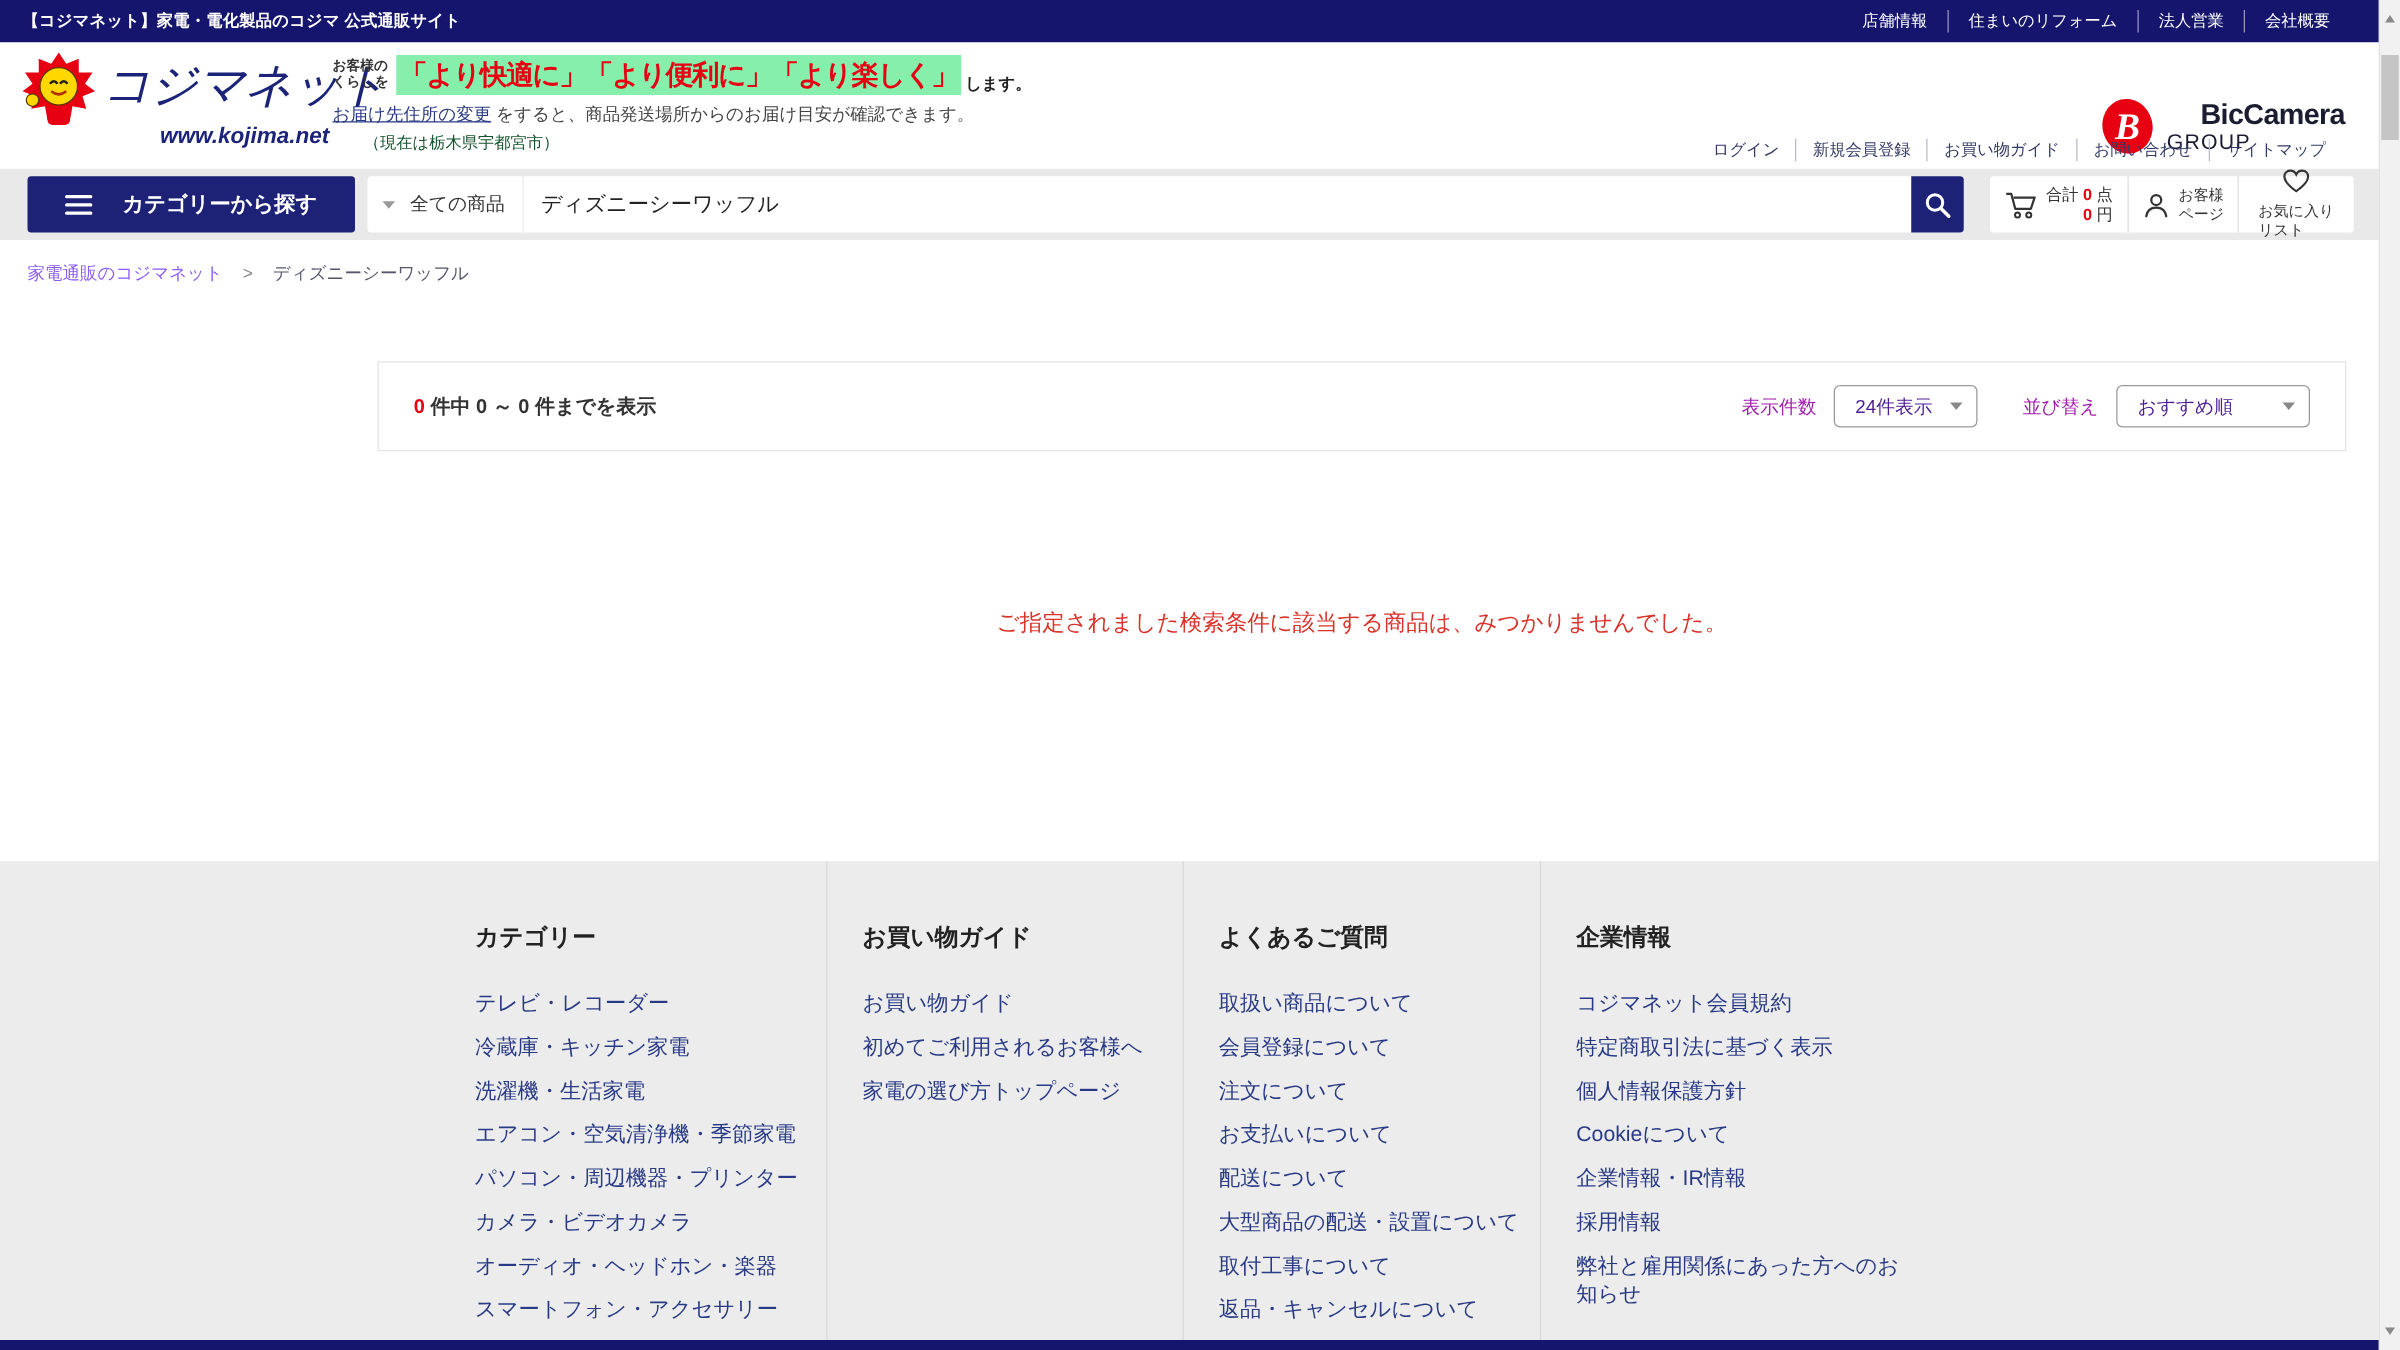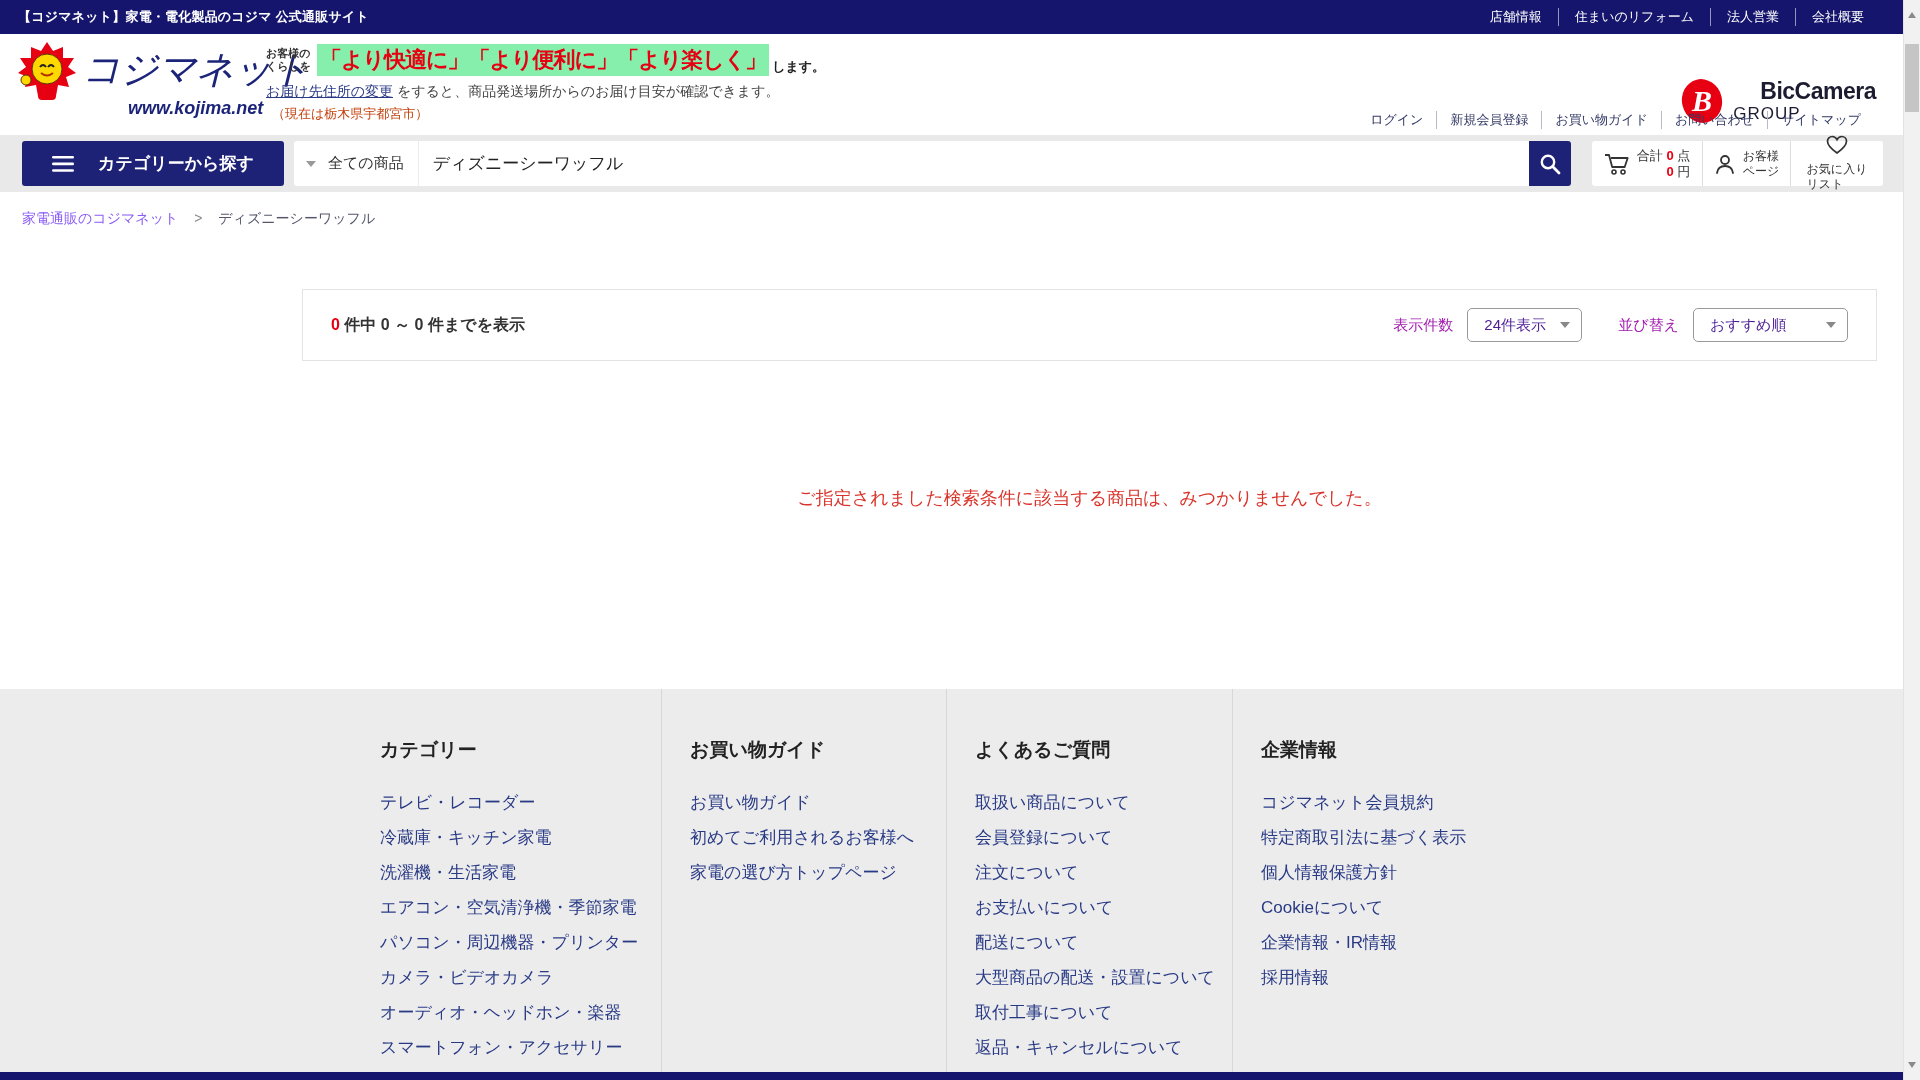--- a/index.html
+++ b/index.html
@@ -23,21 +23,21 @@
   .logo-text-wrap{margin-left:4px;}
   .logo-name{font-size:38px;font-weight:400;font-style:italic;color:#1b2478;line-height:58px;letter-spacing:-1px;}
   .logo-url{font-size:18px;font-weight:800;font-style:italic;color:#1b2478;text-align:center;line-height:20px;}
   .tagline{position:absolute;left:266px;top:10px;}
   .tagline-row{display:flex;align-items:center;}
   .tagline-prefix{font-size:11px;color:#333;line-height:13px;font-weight:bold;margin-right:6px;}
   .tagline-highlight{background:#86efac;color:#e60012;font-weight:800;font-size:22px;padding:1px 3px;letter-spacing:-1px;}
   .tagline-suffix{font-size:13px;color:#222;font-weight:bold;margin-left:3px;align-self:flex-end;}
   .delivery-row{margin-top:7px;font-size:14px;color:#444;}
   .delivery-link{color:#2a3a85;text-decoration:underline;}
-  .delivery-current{margin-top:4px;font-size:13px;color:#c2410c;padding-left:6px;}
+  .delivery-current{margin-top:4px;font-size:13px;color:#14532d;padding-left:6px;margin-left:19px;}
   .bic-logo{position:absolute;right:44px;top:44px;display:flex;align-items:center;}
   .bic-text{margin-left:8px;line-height:1;}
   .bic-name{font-size:23px;font-weight:800;color:#1c1c30;letter-spacing:-.5px;margin-left:27px;}
   .bic-sub{font-size:17px;color:#1c1c30;letter-spacing:1px;margin-top:2px;}
   .header-links{position:absolute;right:46px;bottom:6px;display:flex;align-items:center;}
   .hd-link{color:#333a66;font-size:13px;padding:0 13px;}
   .hd-link + .hd-link{border-left:1px solid #b9b9c9;}
 
   
   .search-strip{height:57px;background:#e9e9e9;position:relative;}
@@ -328,20 +328,21 @@
       </div>
       <div class="fcol fcol3">
         <div class="fcol-title">企業情報</div>
         <ul class="fcol-list">
           <li class="fcol-item"><a class="fcol-link">コジマネット会員規約</a></li>
           <li class="fcol-item"><a class="fcol-link">特定商取引法に基づく表示</a></li>
           <li class="fcol-item"><a class="fcol-link">個人情報保護方針</a></li>
           <li class="fcol-item"><a class="fcol-link">Cookieについて</a></li>
           <li class="fcol-item"><a class="fcol-link">企業情報・IR情報</a></li>
           <li class="fcol-item"><a class="fcol-link">採用情報</a></li>
+          <li class="fcol-item"><a class="fcol-link">弊社と雇用関係にあった方へのお知らせ</a></li>
         </ul>
       </div>
     </div>
 </div>
 <div class="footer-bottom"></div>
 
 <div class="scrollbar">
   <span class="sb-arrow sb-up"></span>
   <span class="sb-thumb"></span>
   <span class="sb-arrow sb-down"></span>

